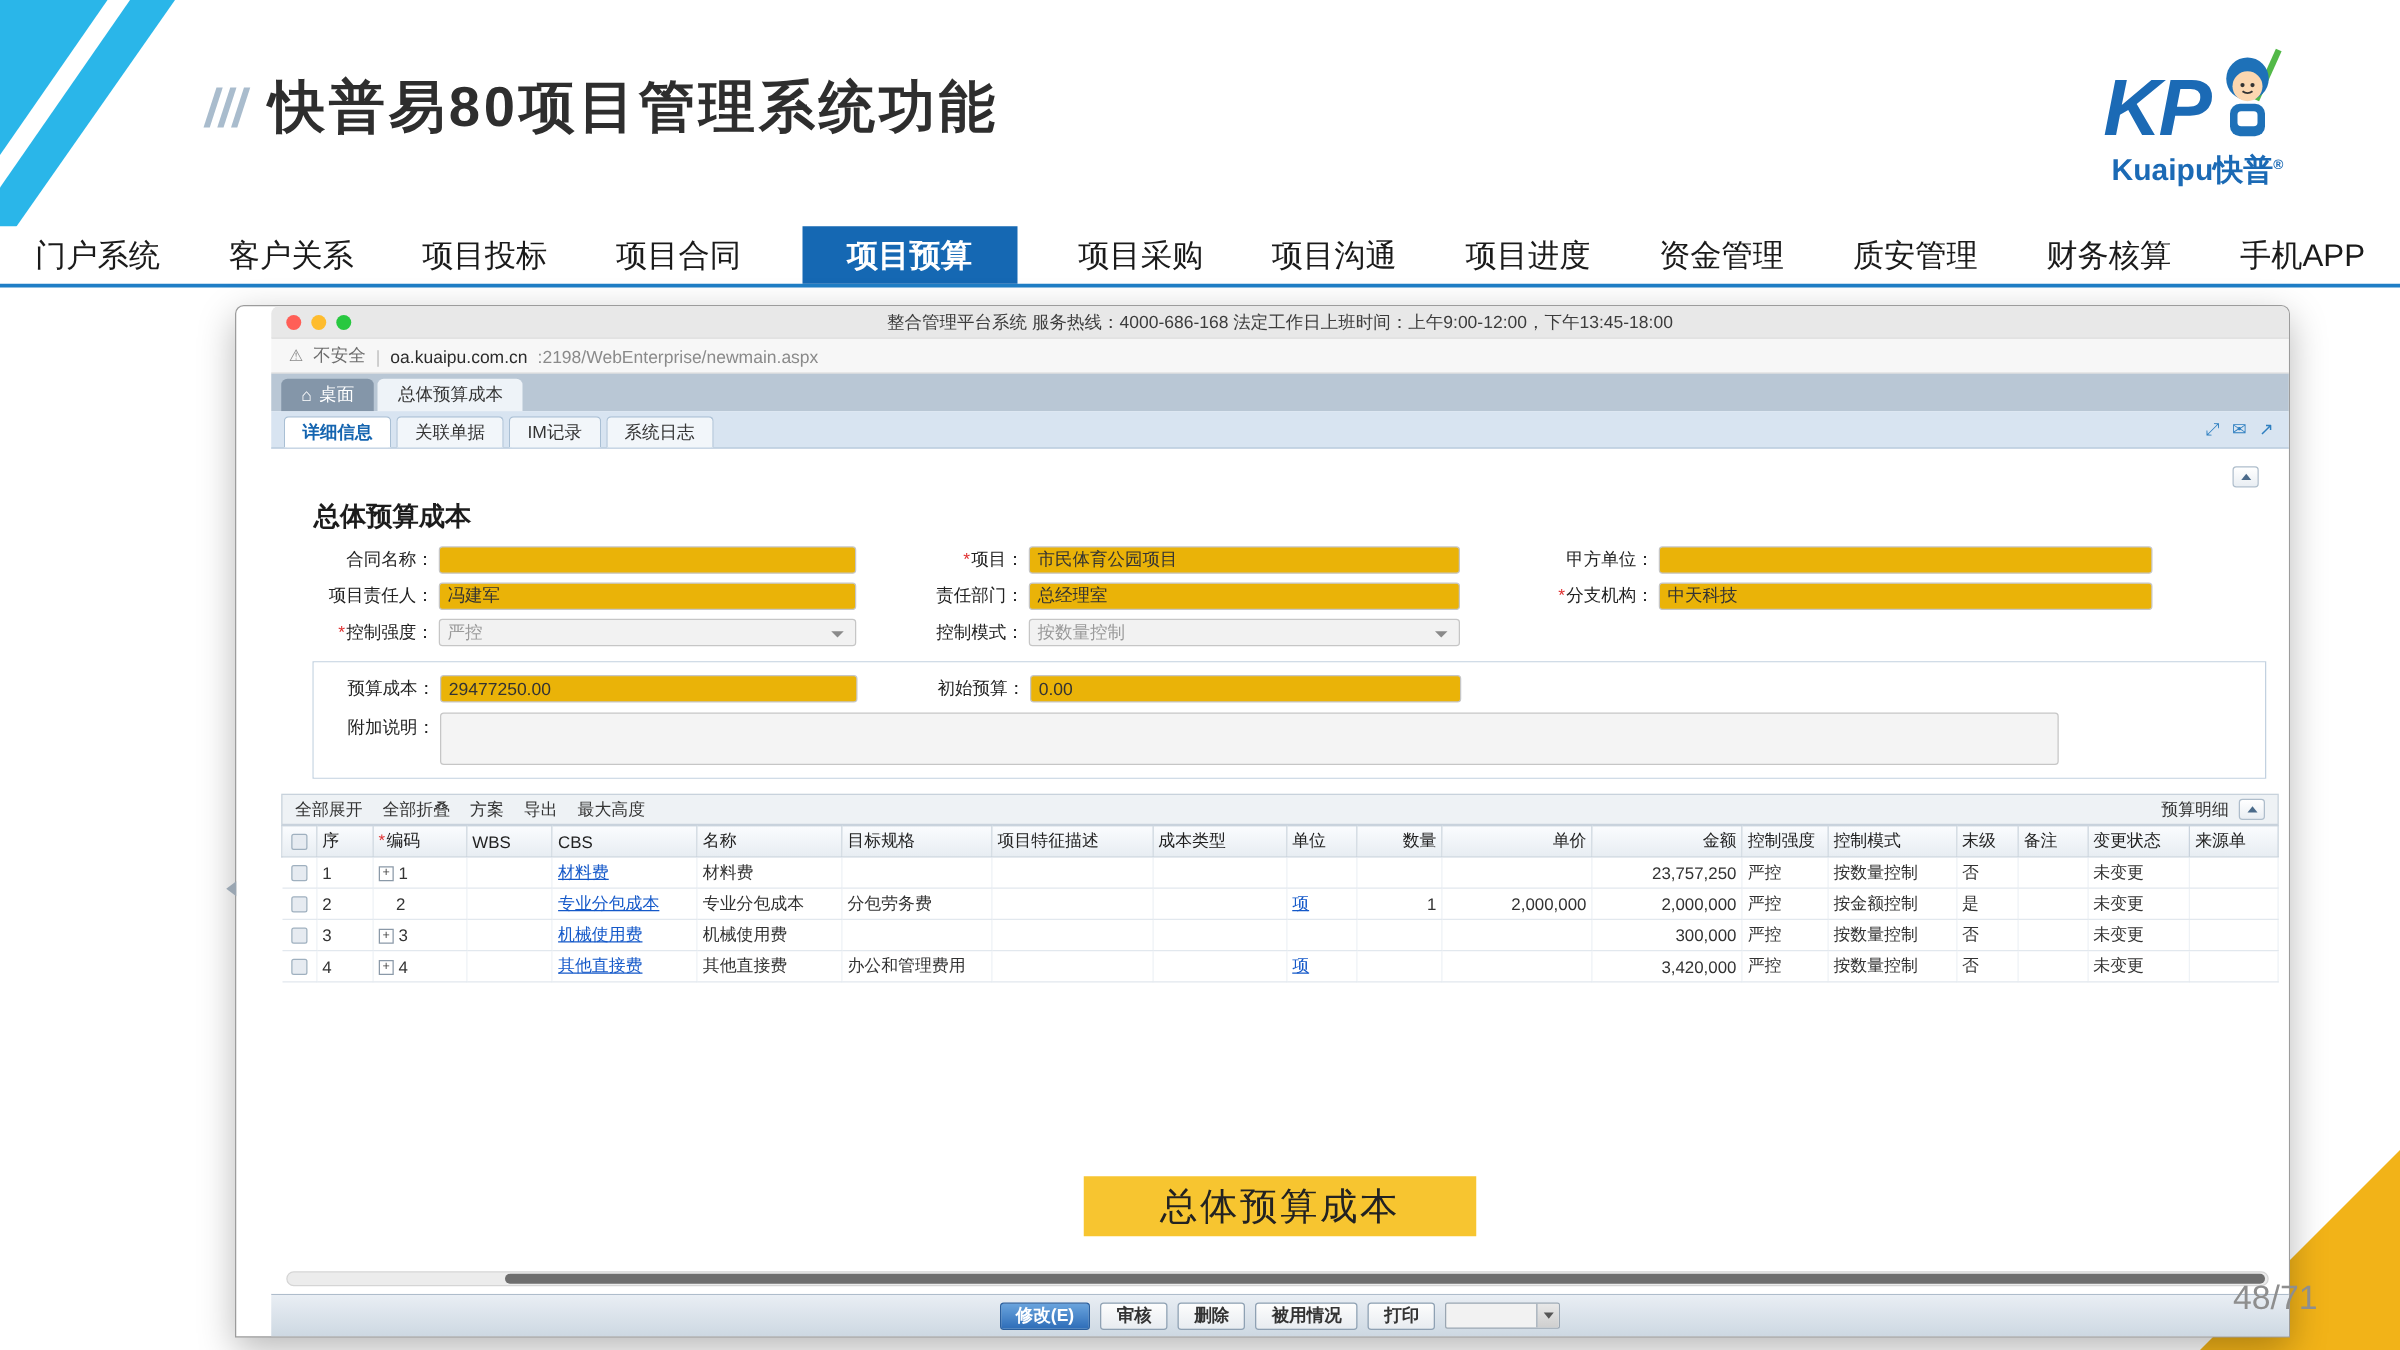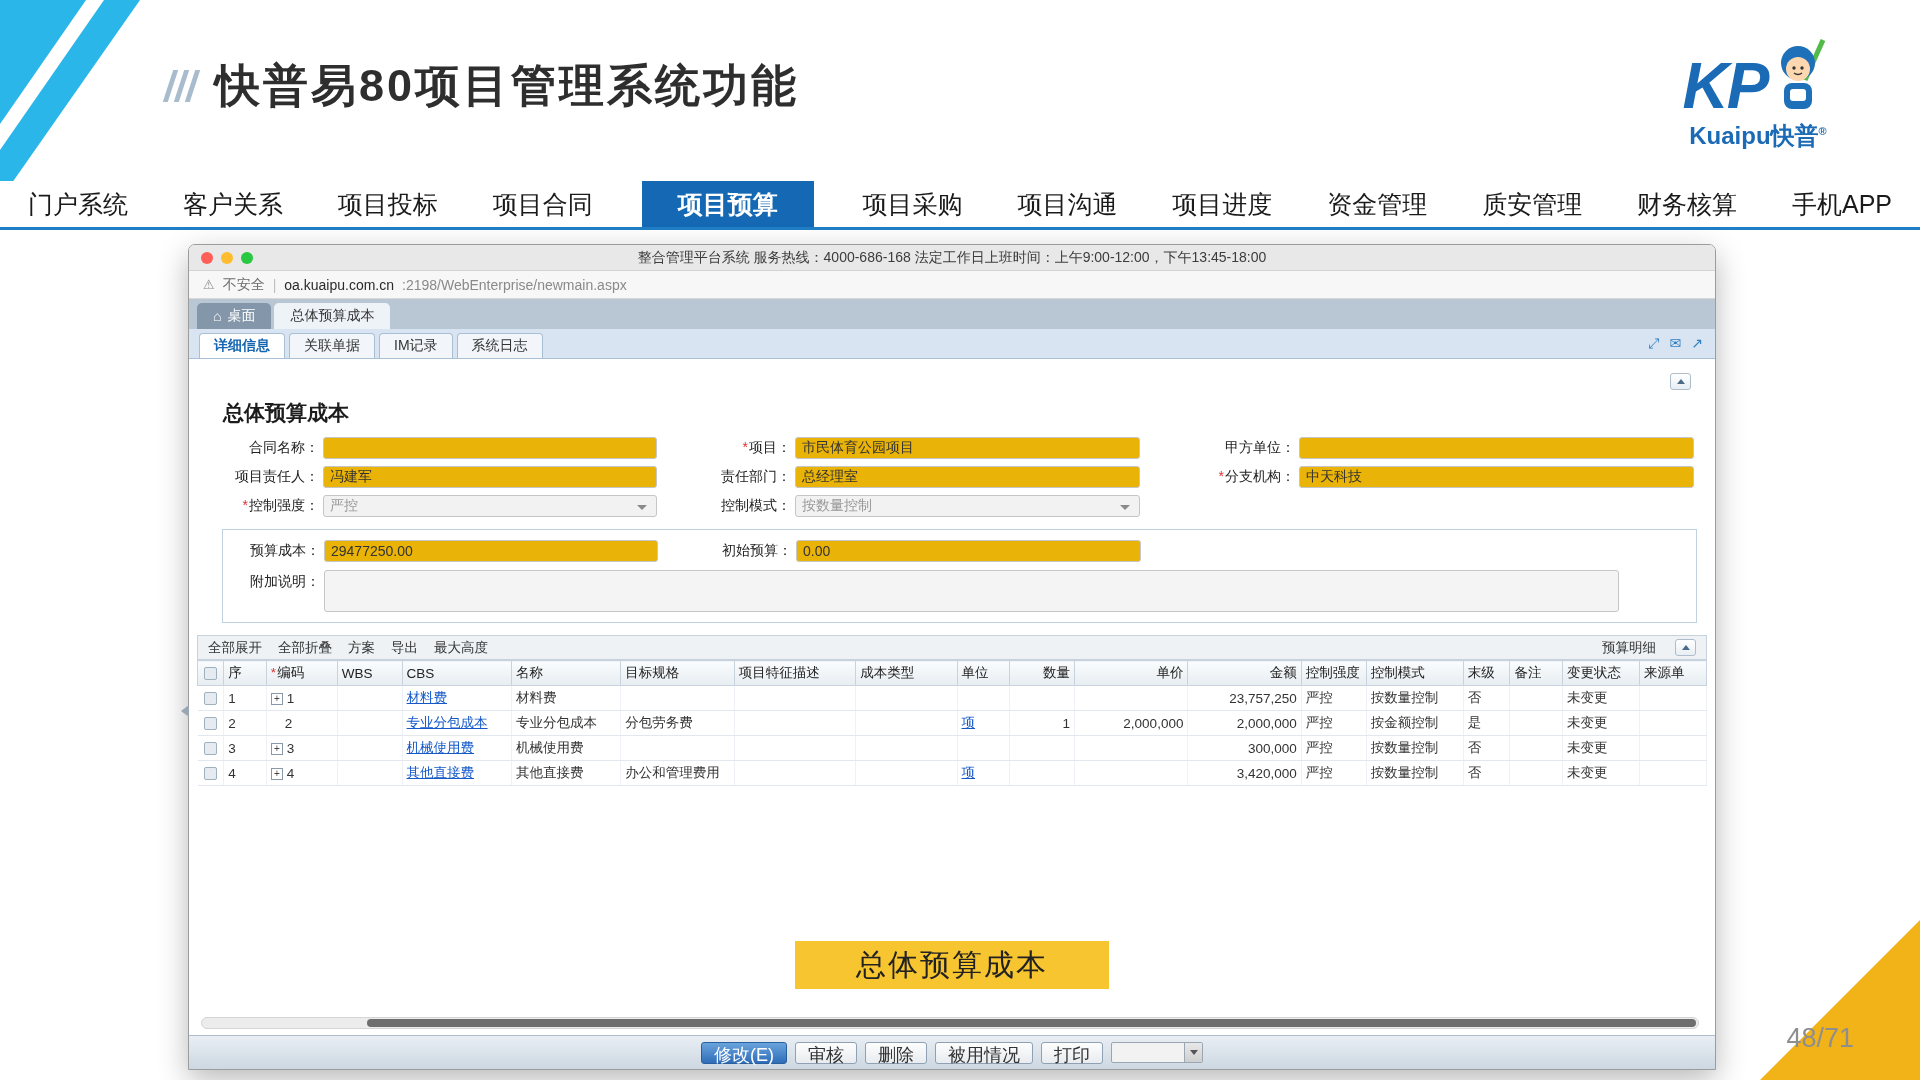--- a/index.html
+++ b/index.html
@@ -25,23 +25,23 @@
   .logo-brand sup { font-size:11px; }
 
   
   .nav-bar { position:absolute; top:181px; left:0; width:1920px; height:49px; background:#fff;
              border-bottom:3px solid #1f7ec6; display:flex; align-items:stretch;
              justify-content:space-between; padding:0 22px; }
   .nav-item { display:flex; align-items:center; font-size:25px; color:#1a1a1a; padding:0 6px; cursor:pointer; }
   .nav-item.active { background:#1568b3; color:#fff; font-weight:bold; padding:0 36px; }
 
   
-  .window { position:absolute; left:188px; top:244px; width:1528px; height:826px; background:#fff;
+  .window { position:absolute; left:188px; top:244px; width:1644px; height:826px; background:#fff;
             border:1px solid #9c9c9c; border-radius:7px 7px 0 0; overflow:visible;
-            box-shadow:0 10px 30px rgba(0,0,0,.28); display:flex; flex-direction:column; }
+            box-shadow:0 10px 30px rgba(0,0,0,.28); display:flex; flex-direction:column;padding-left:28px; }
   .titlebar { height:26px; background:#e8e8e8; border-radius:6px 6px 0 0; position:relative;
               display:flex; align-items:center; justify-content:center; border-bottom:1px solid #d2d2d2; flex:none; }
   .traffic { position:absolute; left:12px; top:7px; display:flex; gap:8px; }
   .tl { width:12px; height:12px; border-radius:50%; }
   .tl.red{background:#ff5f57;} .tl.yellow{background:#febc2e;} .tl.green{background:#28c840;}
   .win-title { font-size:14px; color:#3c3c3c; }
   .urlbar { height:28px; background:#f7f7f7; border-bottom:1px solid #d8d8d8; display:flex;
             align-items:center; gap:8px; padding:0 14px; font-size:14px; flex:none; }
   .warn { color:#8a8a8a; font-size:13px; }
   .sec-label { color:#6d6d6d; }
@@ -100,21 +100,21 @@
   .section-body { padding:10px 0 10px 0; background:#fff; }
   .note-row { display:grid; grid-template-columns:90px 1295px; column-gap:4px; margin-left:7px; align-items:start; }
   .note-row .flabel { padding-top:3px; }
   .note-area { height:42px; width:100%; border:1px solid #c6c6c6; border-radius:3px; background:#f4f4f4; resize:none; }
 
   .grid-block { margin:12px 8px 0 8px; }
   .toolbar { height:25px; background:#eef2f5; border:1px solid #c8d2dc; display:flex; align-items:center;
              padding:0 10px; font-size:13.5px; color:#333; }
   .tb-links { display:flex; gap:16px; }
   .tb-link { cursor:pointer; }
-  .tb-right { margin-left:auto; display:flex; align-items:center; gap:19px; }
+  .tb-right { margin-left:auto; display:flex; align-items:center; gap:8px; }
   .grid-table { width:100%; border-collapse:collapse; table-layout:fixed; font-size:13.5px; }
   .grid-table th { height:25px; background:linear-gradient(#fafcfe,#e7edf2); border:1px solid #c9d3dd;
                    font-weight:normal; color:#222; padding:0 4px; text-align:left; overflow:hidden; white-space:nowrap; }
   .grid-table td { height:25px; border-bottom:1px solid #e2e8ee; border-right:1px solid #eef2f6;
                    padding:0 4px; color:#333; overflow:hidden; white-space:nowrap; }
   .grid-table .num { text-align:right; }
   .chk-cell { text-align:center; }
   .checkbox { width:13px; height:13px; border:1px solid #9fb0bf; background:#e6ebf1; border-radius:2px; margin:0 auto; }
   .expand-box { display:inline-block; width:12px; height:12px; border:1px solid #8a99a8; background:#fff;
                 font-size:10px; line-height:10px; text-align:center; color:#444; margin-right:4px; vertical-align:middle; cursor:pointer; }
@@ -123,22 +123,22 @@
 
   .caption-box { position:absolute; bottom:46px; left:50%; transform:translateX(-50%); width:314px; height:48px;
                  background:#f7c530; display:flex; align-items:center; justify-content:center;
                  font-size:30px; color:#222; letter-spacing:2px; }
   .hscroll { position:absolute; left:12px; right:16px; bottom:6px; height:12px; background:#ececec;
              border:1px solid #d5d5d5; border-radius:6px; }
   .hthumb { position:absolute; left:11%; right:2px; top:1px; bottom:1px; background:#6e6e6e; border-radius:5px; cursor:pointer; }
 
   .footer { height:34px; background:linear-gradient(#e9eef4,#cdd8e2); border-top:1px solid #aebccb;
             display:flex; align-items:center; justify-content:center; gap:8px; flex:none; }
-  .fbtn { height:22px; padding:0 12px; font-size:18px; border:1px solid #8fa1b3; border-radius:3px;
-          background:linear-gradient(#fdfdfd,#e8ecf0); color:#333; cursor:pointer; font-family:inherit; }
+  .fbtn { height:22px; padding:0 12px; font-size:14px; border:1px solid #8fa1b3; border-radius:3px;
+          background:linear-gradient(#fdfdfd,#e8ecf0); color:#333; cursor:pointer; font-family:inherit;font-weight:bold; }
   .fbtn.primary { background:linear-gradient(#6aa4dd,#2e6db8); color:#fff; border-color:#2a5f9e; }
   .fselect { display:flex; align-items:center; height:21px; border:1px solid #9aa6b2; border-radius:2px;
              background:#f2f2f2; overflow:hidden; cursor:pointer; }
   .fselect .val { width:72px; height:100%; }
   .fselect .btn { width:18px; height:100%; background:linear-gradient(#e8e8e8,#cfcfcf); border-left:1px solid #9aa6b2;
                   display:flex; align-items:center; justify-content:center; }
   .car-dn { width:0; height:0; border-left:4px solid transparent; border-right:4px solid transparent; border-top:5px solid #555; }
 
   .edge-marker { position:absolute; left:-8px; top:460px; width:0; height:0;
                  border-top:6px solid transparent; border-bottom:6px solid transparent; border-right:8px solid #9aa6b2; }

